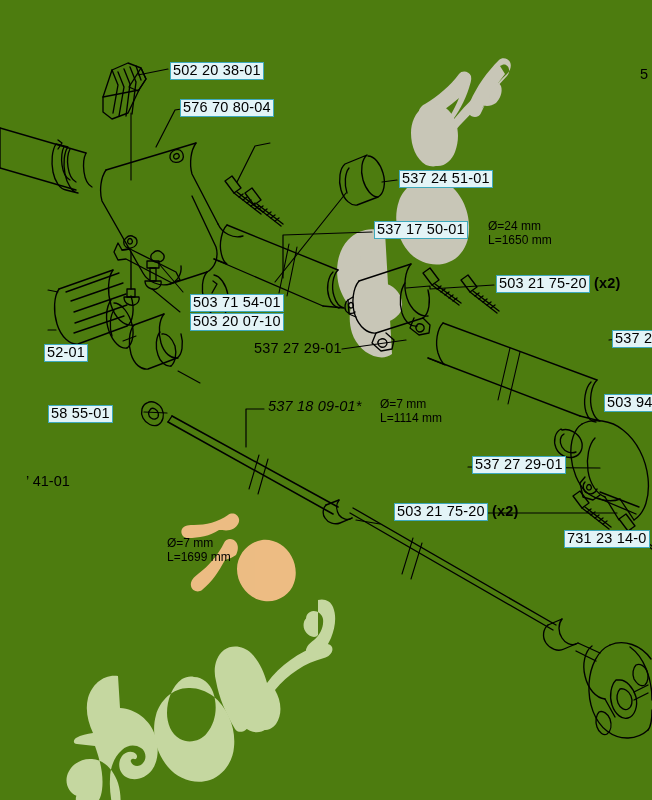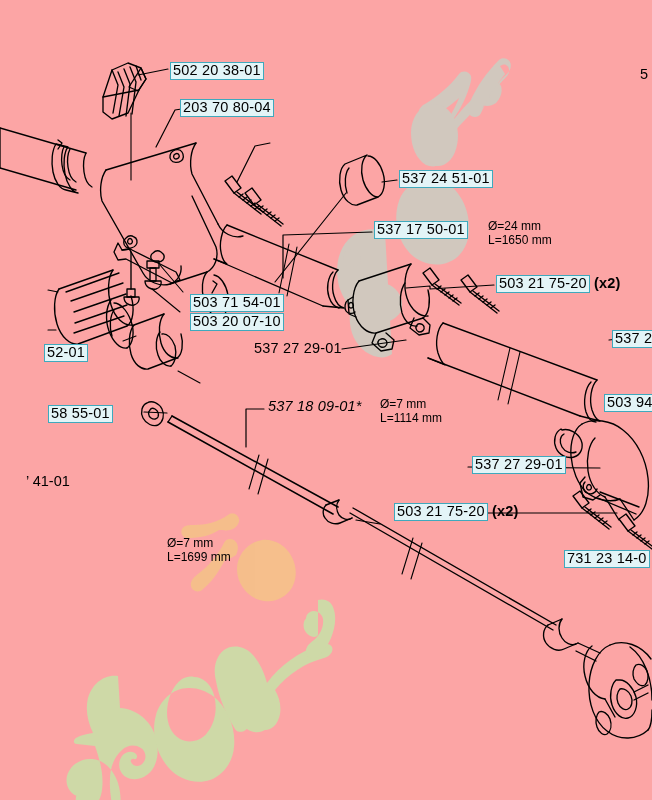--- a/index.html
+++ b/index.html
@@ -4,21 +4,21 @@
 <style>
   html, body {
     margin: 0;
     padding: 0;
     background: #ffffff;
   }
   #page {
     position: relative;
     width: 652px;
     height: 800px;
-    background: #fca5a5;
+    background: #4d7c0f;
     overflow: hidden;
     font-family: "Liberation Sans", sans-serif;
   }
   #watermark, #artwork, #labels {
     position: absolute;
     left: 0; top: 0;
     width: 652px;
     height: 800px;
   }
   #watermark { z-index: 1; }
@@ -377,21 +377,21 @@
     </g>
   </svg>
 
   <div id="labels">
 
     <div class="lbl hl" style="left:170px; top:62px;">
       <span class="pn">502 20 38-01</span>
     </div>
 
     <div class="lbl hl" style="left:180px; top:99px;">
-      <span class="pn">203 70 80-04</span>
+      <span class="pn">576 70 80-04</span>
     </div>
 
 
     <div class="lbl hl" style="left:399px; top:170px;">
       <span class="pn">537 24 51-01</span>
     </div>
 
     <div class="lbl hl" style="left:374px; top:221px;">
       <span class="pn">537 17 50-01</span>
     </div>
@@ -427,21 +427,21 @@
     <div class="dim" style="left:380px; top:397px;"><span>Ø=7 mm</span><br><span>L=1114 mm</span></div>
 
     <div class="lbl hl" style="left:472px; top:456px;">
       <span class="pn">537 27 29-01</span>
     </div>
 
     <div class="lbl hl" style="left:394px; top:503px;">
       <span class="pn">503 21 75-20</span><span class="qty">(x2)</span>
     </div>
 
-    <div class="lbl hl" style="left:564px; top:550px;">
+    <div class="lbl hl" style="left:564px; top:530px;">
       <span class="pn">731 23 14-0</span>
     </div>
 
     <div class="dim" style="left:167px; top:536px;"><span>Ø=7 mm</span><br><span>L=1699 mm</span></div>
 
 
     <div class="lbl hl" style="left:612px; top:330px;">
       <span class="pn">537 2</span>
     </div>
 

